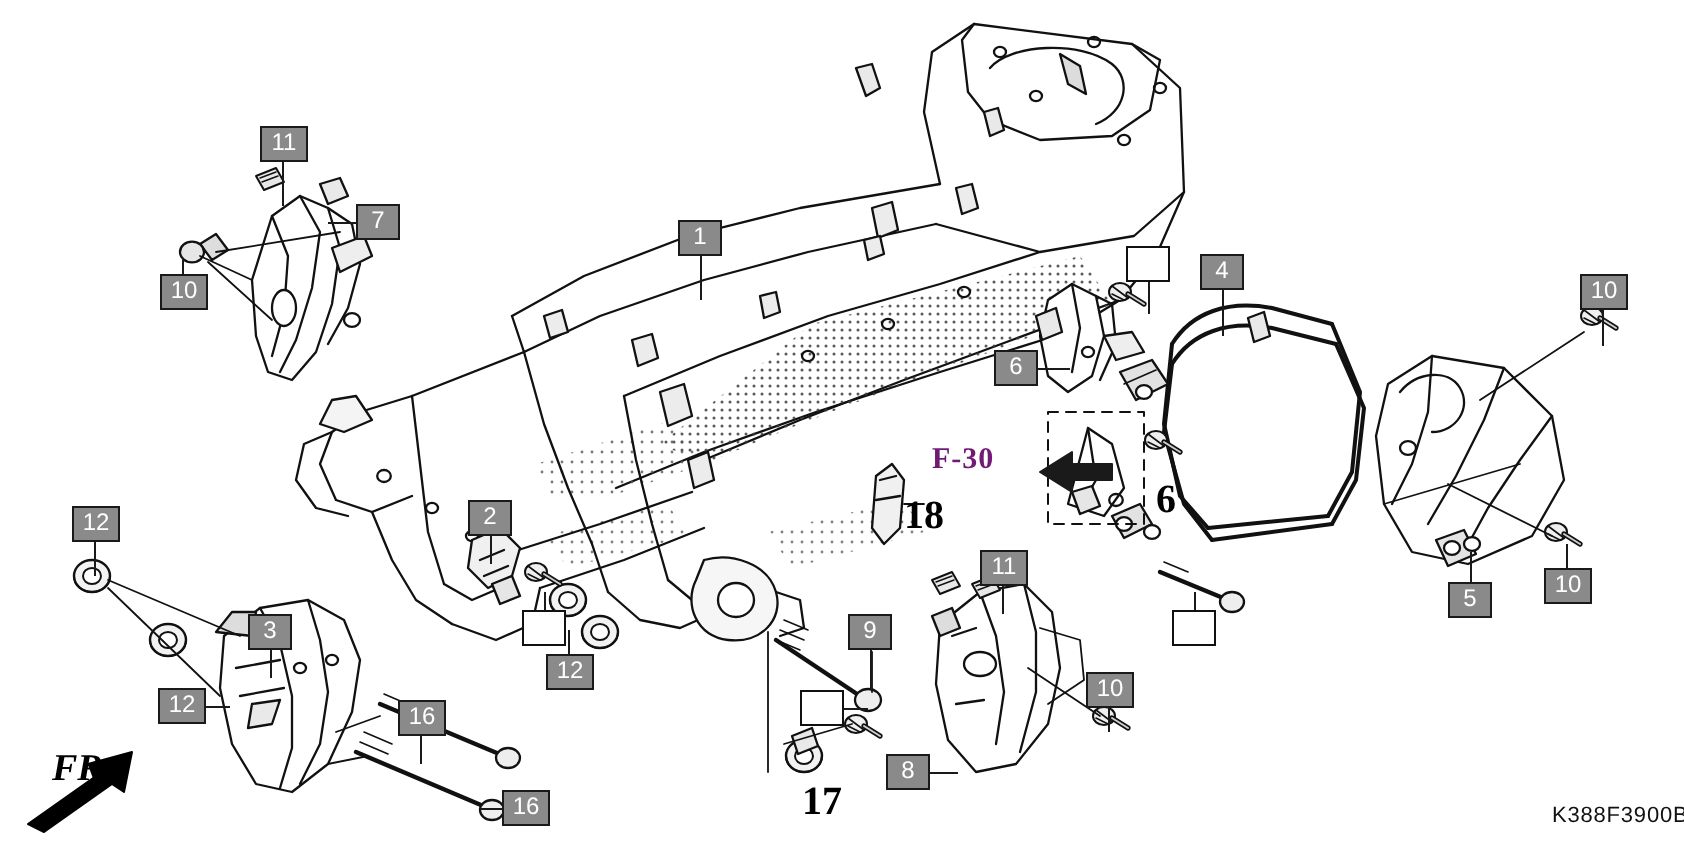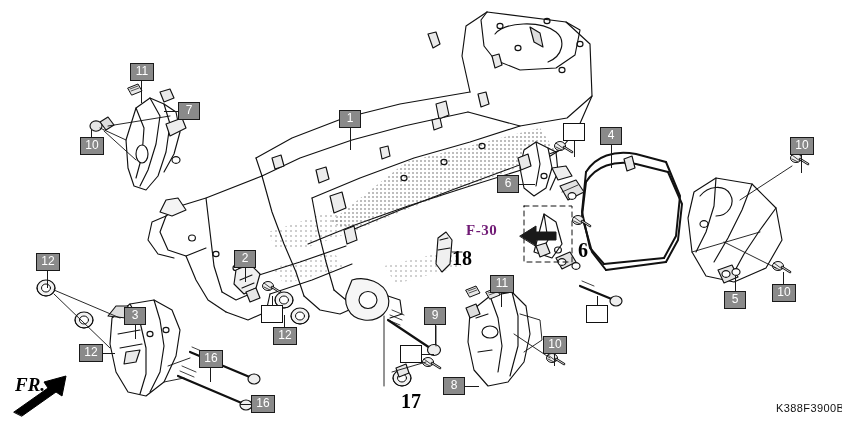--- a/index.html
+++ b/index.html
@@ -306,16 +306,16 @@
     </div>
 
   <div id="plain-layer">
       <div class="plain" style="left: 452px; top: 247px;">18</div>
       <div class="plain" style="left: 578px; top: 239px;">6</div>
       <div class="plain" style="left: 401px; top: 390px;">17</div>
     </div>
 
   <div class="fref" style="left:466px;top:222px;">F-30</div>
 
-  <div class="frtxt" style="left:15px;top:374px;">FR.</div>
+  <div class="frtxt" style="left:26px;top:374px;">FR.</div>
 
   <div class="partno" style="left:755px;top:402px;padding-left:21px;">K388F3900B</div>
 </div>
 
 </body></html>

